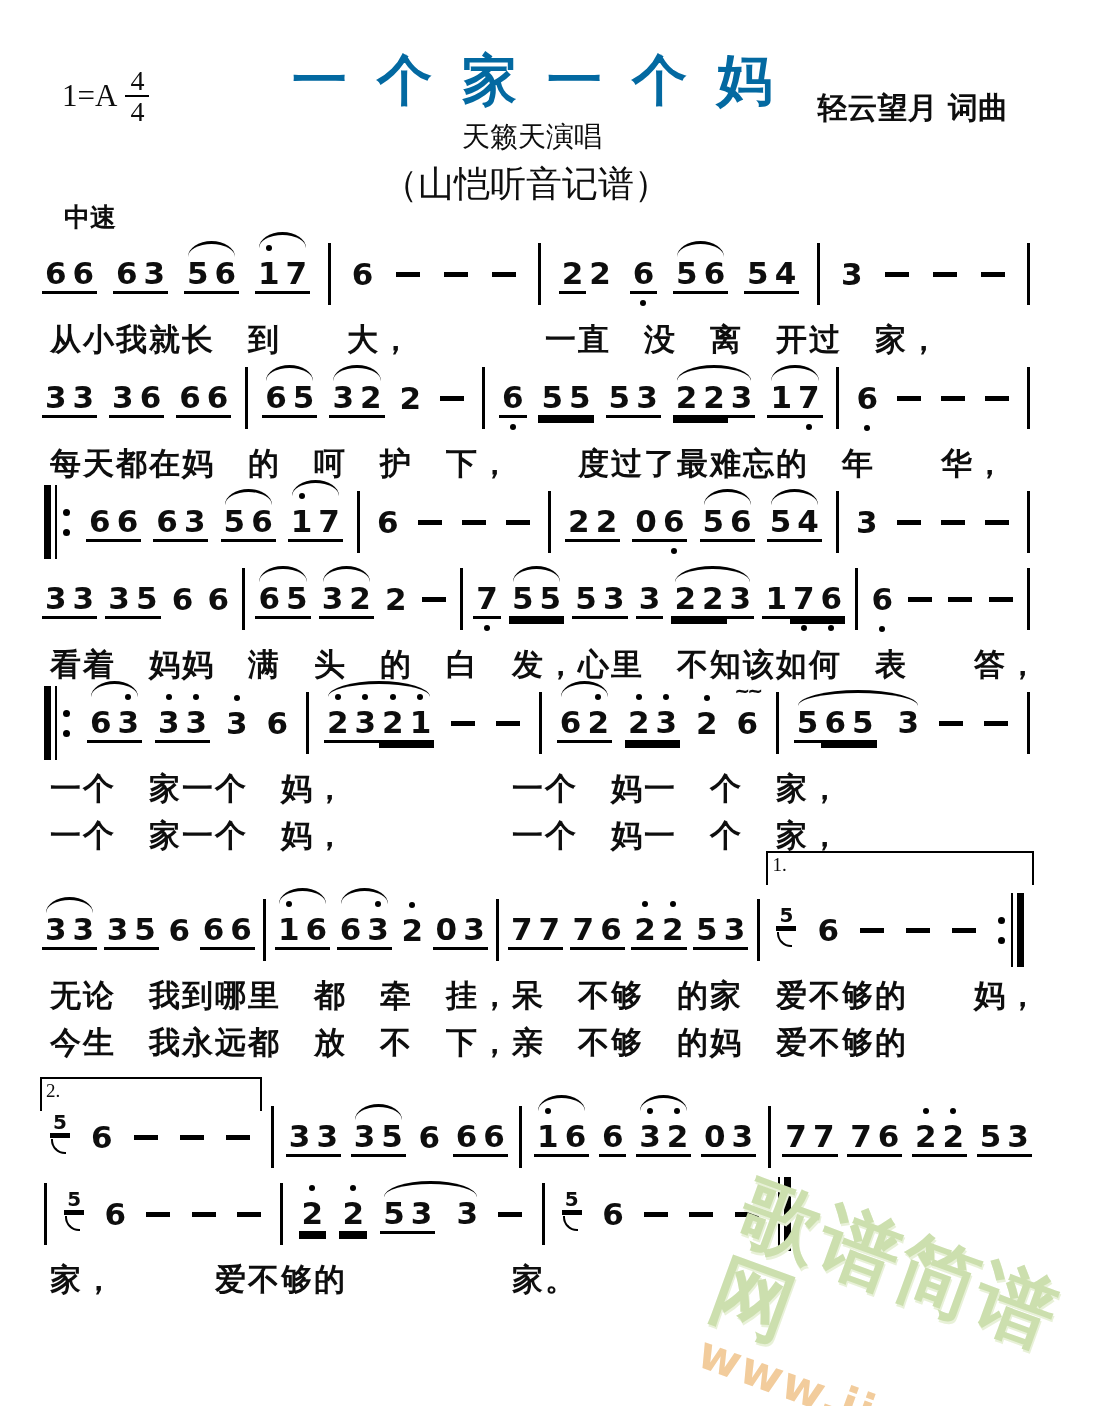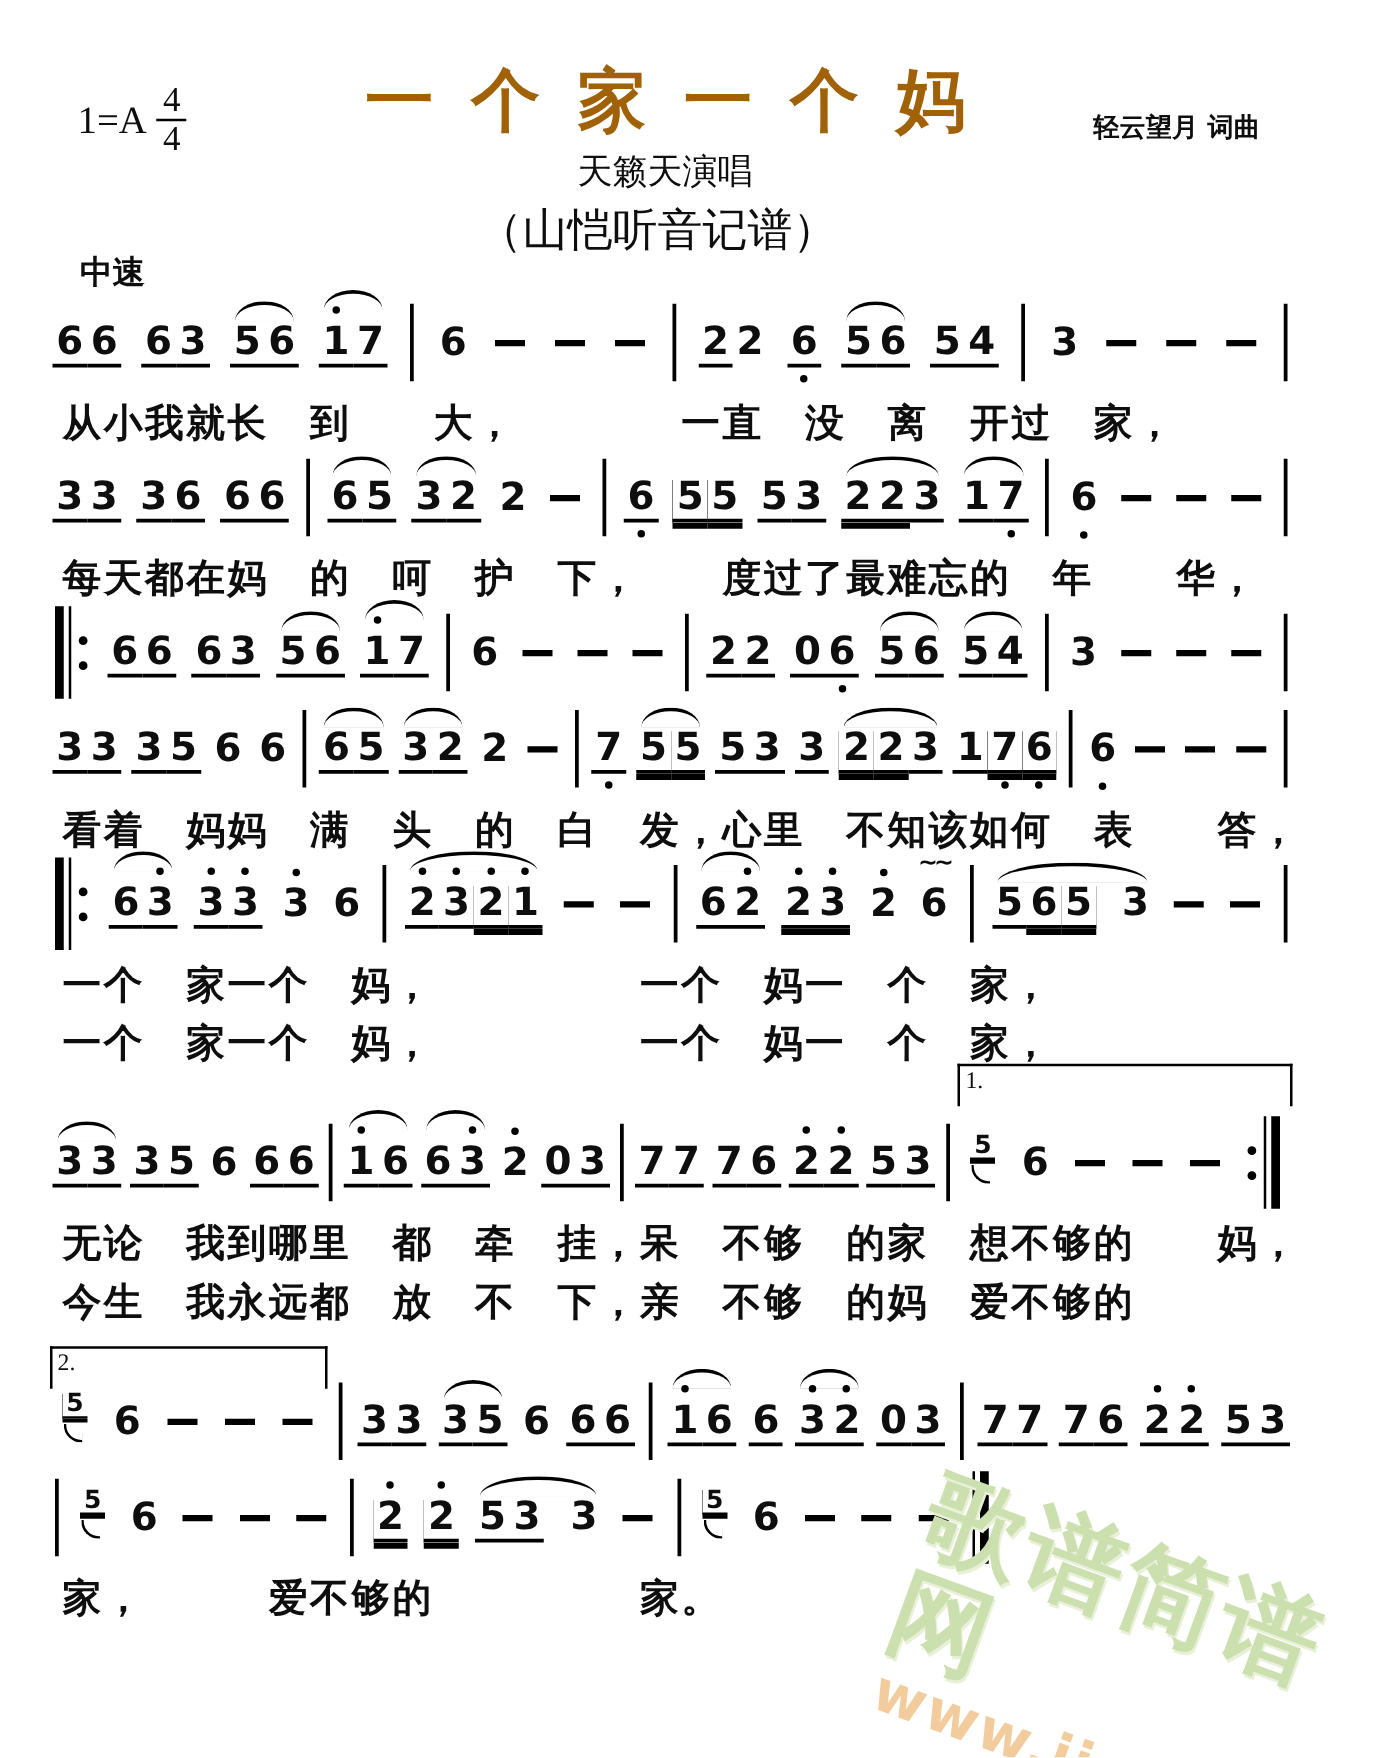--- a/index.html
+++ b/index.html
@@ -5,21 +5,21 @@
   html,body{margin:0;padding:0;background:#fff;}
   .page{position:relative;width:1064px;height:1406px;background:#ffffff;overflow:hidden;
         font-family:"DejaVu Sans","Liberation Sans",sans-serif;color:#0e0e0e;}
   
   .keysig{position:absolute;left:62px;top:66px;display:flex;align-items:center;gap:8px;
           font-family:"Liberation Serif",serif;font-size:31px;}
   .frac{display:inline-flex;flex-direction:column;align-items:center;line-height:1.05;font-size:28px;}
   .frac .num{border-bottom:2px solid #000;padding:0 5px;}
   .title{position:absolute;left:0;right:0;top:44px;text-align:center;
          font-size:55px;font-weight:bold;color:#8e0f0f;letter-spacing:30px;text-indent:30px;}
-  .credit{position:absolute;right:56px;top:88px;font-size:21px;font-weight:bold;}
+  .credit{position:absolute;right:56px;top:88px;font-size:30px;font-weight:bold;}
   .singer{position:absolute;left:0;right:0;top:118px;text-align:center;font-size:28px;font-family:Liberation Mono, monospace;}
   .transcriber{position:absolute;left:0;right:12px;top:160px;text-align:center;font-size:36px;}
   .tempo{position:absolute;left:64px;top:200px;font-size:26px;font-weight:bold;}
   
   .score{position:absolute;left:40px;right:30px;top:236px;display:flex;flex-direction:column;}
   .system{margin-bottom:1px;}
   .notes-row{display:flex;align-items:center;justify-content:space-between;height:76px;position:relative;}
   .system.has-volta .notes-row{margin-top:36px;}
   .system.narrow .notes-row{width:755px;}
   .grp{position:relative;display:inline-flex;margin:0 2px;}
@@ -68,21 +68,21 @@
 <div class="page">
 
   <div class="keysig">
     <span>1=A</span>
     <span class="frac">
       <span class="num">4</span>
       <span>4</span>
     </span>
   </div>
 
-  <div class="title" style="color: #a16207;">一个家一个妈</div>
+  <div class="title" style="color: #0369a1;">一个家一个妈</div>
   <div class="credit">轻云望月  词曲</div>
   <div class="singer">天籁天演唱</div>
   <div class="transcriber">（山恺听音记谱）</div>
   <div class="tempo">中速</div>
 
   <div class="score" id="score">
       <div class="system">
         <div class="notes-row">
           <span class="grp">
             <span class="note u1">6</span>
@@ -467,21 +467,21 @@
             <span class="re">
               <span class="rdots">
                 <i></i>
                 <i></i>
               </span>
               <span class="thin"></span>
               <span class="thick"></span>
             </span>
           </span>
         </div>
-        <div class="lyr">无论　我到哪里　都　牵　挂，呆　不够　的家　想不够的　　妈，</div>
+        <div class="lyr">无论　我到哪里　都　牵　挂，呆　不够　的家　爱不够的　　妈，</div>
         <div class="lyr">今生　我永远都　放　不　下，亲　不够　的妈　爱不够的</div>
       </div>
       <div class="system has-volta">
         <div class="notes-row">
           <span class="vwrap">
             <span class="volta">
               <b>2.</b>
             </span>
             <span class="grace"><span class="gd">5</span></span>
             <span class="grp">

